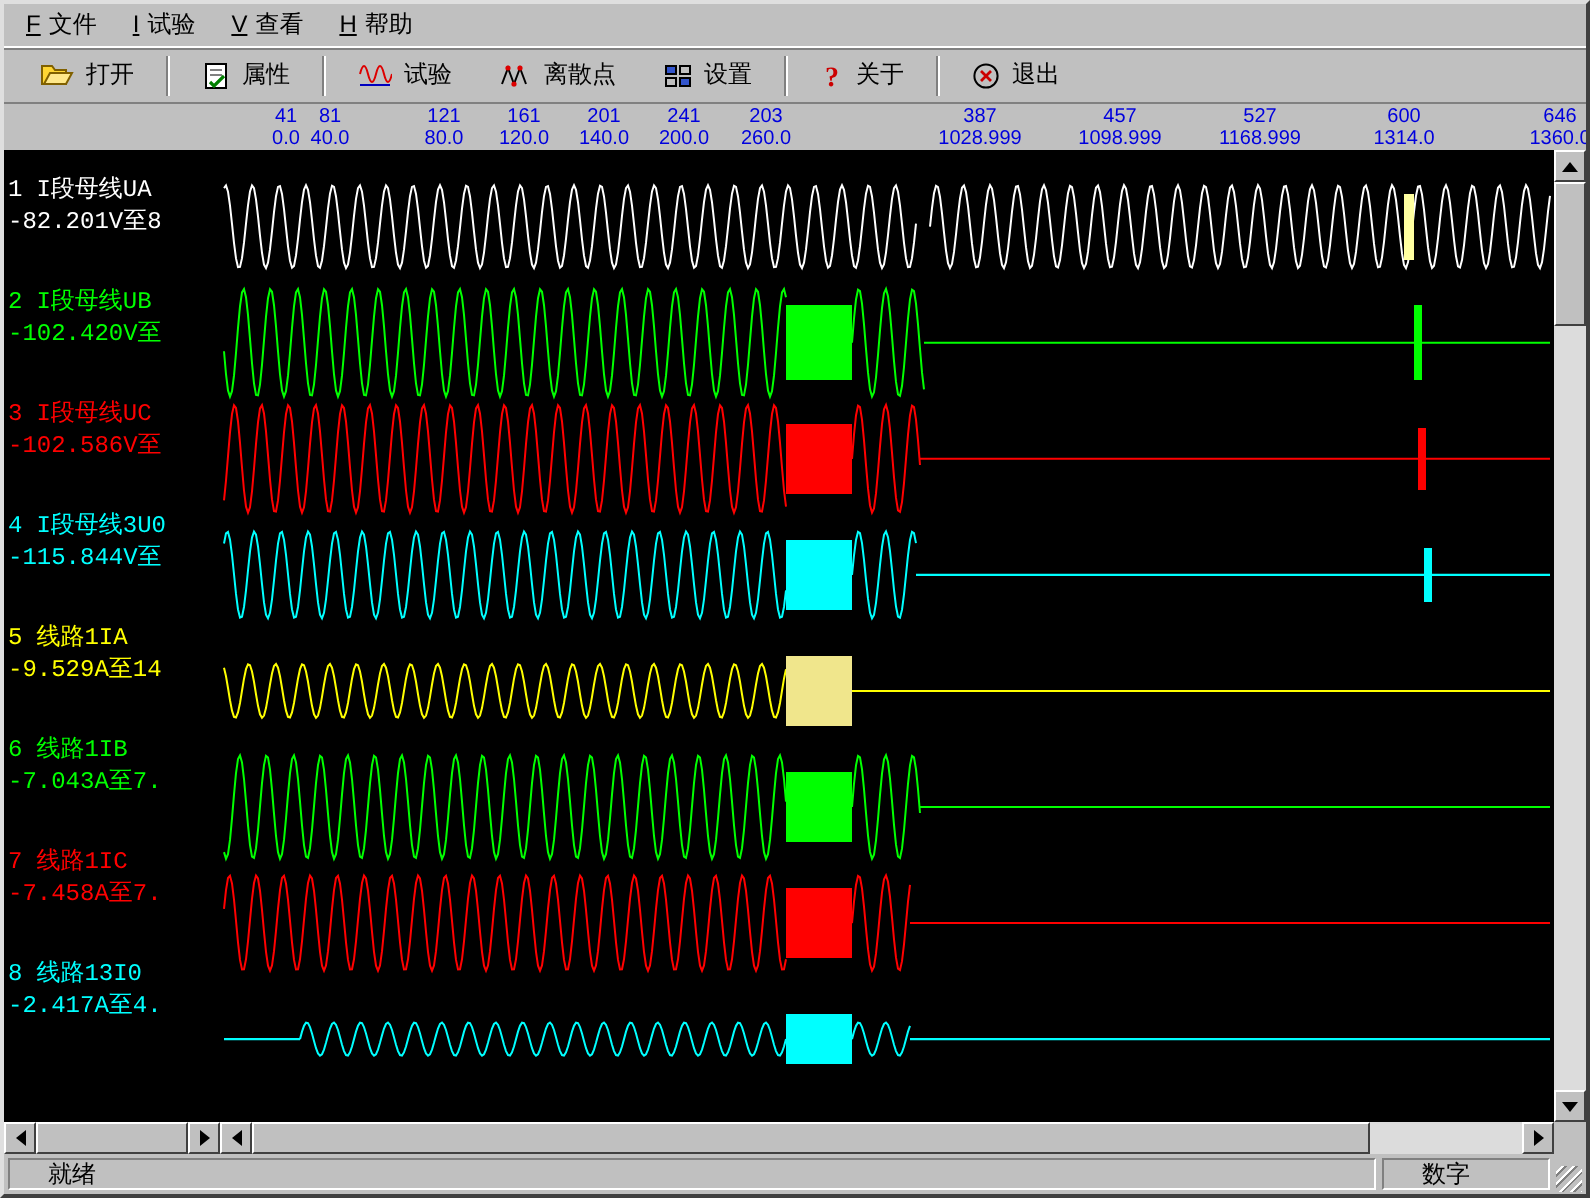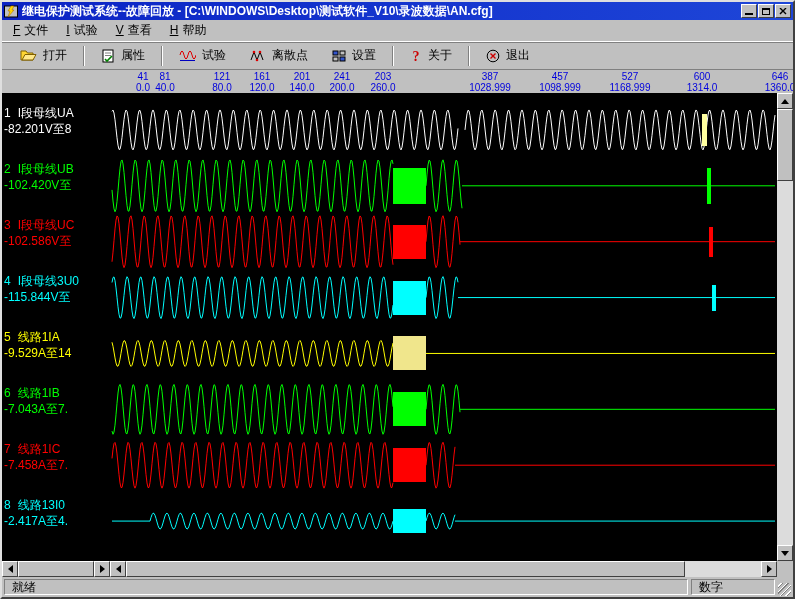--- a/index.html
+++ b/index.html
@@ -26,21 +26,21 @@
   .toolbar{height:28px;flex:0 0 28px;display:flex;align-items:center;background:#c0c0c0;
     border-top:1px solid #fff;box-shadow:inset 0 1px 0 #808080;padding-left:6px;}
   .tool-btn{display:flex;align-items:center;gap:6px;padding:3px 11px;background:transparent;border:1px solid transparent;
     font-family:"Liberation Sans",sans-serif;font-size:12px;white-space:nowrap;text-align:right;}
   .tool-sep{width:2px;height:20px;border-left:1px solid #808080;border-right:1px solid #fff;margin:0 4px;}
   
   .ruler{height:24px;flex:0 0 24px;position:relative;background:#c0c0c0;border-top:1px solid #808080;overflow:hidden;}
   .ruler-tick{position:absolute;top:1px;transform:translateX(-50%);text-align:center;color:#0000dd;
     font-size:10px;line-height:11px;white-space:nowrap;}
   
-  .main{flex:1 1 auto;display:flex;background:#fde047;position:relative;min-height:0;}
+  .main{flex:1 1 auto;display:flex;background:#fde047;position:relative;min-height:0;font-family:Liberation Mono, monospace;}
   .channel-panel{width:108px;flex:0 0 108px;position:relative;background:#000;overflow:hidden;}
   .channel-entry{position:absolute;left:2px;line-height:16px;font-size:12px;white-space:nowrap;cursor:default;}
   .ch-name{margin-left:7px;}
   .wave-area{flex:1 1 auto;position:relative;background:#000;min-width:0;}
   .wave-area svg{position:absolute;left:0;top:0;width:100%;height:100%;display:block;}
   
   .vscroll{width:16px;flex:0 0 16px;background:#dcdcdc;display:flex;flex-direction:column;}
   .sbtn{width:16px;height:16px;flex:0 0 16px;background:#c0c0c0;border:1px solid;border-color:#fff #404040 #404040 #fff;
     display:flex;align-items:center;justify-content:center;padding:0;}
   .vtrack{flex:1;position:relative;}
@@ -53,51 +53,31 @@
   .hthumb{position:absolute;left:0;top:0;height:16px;width:88%;background:#c0c0c0;
     border:1px solid;border-color:#fff #404040 #404040 #fff;}
   .hthumb.full{width:100%;}
   .hscroll-corner{width:16px;flex:0 0 16px;background:#c0c0c0;}
   .tri-up{width:0;height:0;border-left:4px solid transparent;border-right:4px solid transparent;border-bottom:5px solid #000;}
   .tri-down{width:0;height:0;border-left:4px solid transparent;border-right:4px solid transparent;border-top:5px solid #000;}
   .tri-left{width:0;height:0;border-top:4px solid transparent;border-bottom:4px solid transparent;border-right:5px solid #000;}
   .tri-right{width:0;height:0;border-top:4px solid transparent;border-bottom:4px solid transparent;border-left:5px solid #000;}
   
   .statusbar{height:20px;flex:0 0 20px;display:flex;align-items:center;gap:3px;padding:1px 2px;background:#c0c0c0;}
-  .status-cell{border:1px solid;border-color:#808080 #fff #fff #808080;height:16px;display:flex;align-items:center;padding:0 7px;}
+  .status-cell{border:1px solid;border-color:#808080 #fff #fff #808080;height:16px;display:flex;align-items:center;padding:0 19px;}
   .status-left{flex:1;}
   .status-right{width:84px;flex:0 0 84px;text-align:right;}
   .grip{width:13px;height:13px;align-self:flex-end;
     background:repeating-linear-gradient(135deg,transparent 0 2px,#fff 2px 3px,#808080 3px 4px);}
 </style>
 </head>
 <body>
 
 <div class="window">
 
-  <div class="titlebar">
-    <svg width="14" height="13" viewBox="0 0 14 13">
-      <rect x="0.5" y="1" width="13" height="11" fill="#c0c0c0" stroke="#000"></rect>
-      <path d="M7 1 L4 6 H6 L4 12 L10 5 H8 L10 1 Z" fill="#ffd800" stroke="#a06000" stroke-width="0.5"></path>
-    </svg>
-    <span class="title-text">继电保护测试系统--故障回放 - [C:\WINDOWS\Desktop\测试软件_V10\录波数据\AN.cfg]</span>
-    <span class="win-btns">
-      <button class="tb-btn">
-          <span class="glyph-min"></span>
-        </button>
-      <button class="tb-btn">
-          <span class="glyph-restore"></span>
-        </button>
-      <button class="tb-btn">
-        <svg width="8" height="7" viewBox="0 0 8 7">
-            <path d="M1 0 L7 6 M7 0 L1 6" stroke="#000" stroke-width="1.4" fill="none"></path>
-          </svg>
-      </button>
-    </span>
-  </div>
 
   <div class="menubar">
     <span class="menu-item"><span class="mn">F</span><span>文件</span></span>
     <span class="menu-item"><span class="mn">I</span><span>试验</span></span>
     <span class="menu-item"><span class="mn">V</span><span>查看</span></span>
     <span class="menu-item"><span class="mn">H</span><span>帮助</span></span>
   </div>
 
   <div class="toolbar">
     <button class="tool-btn">

